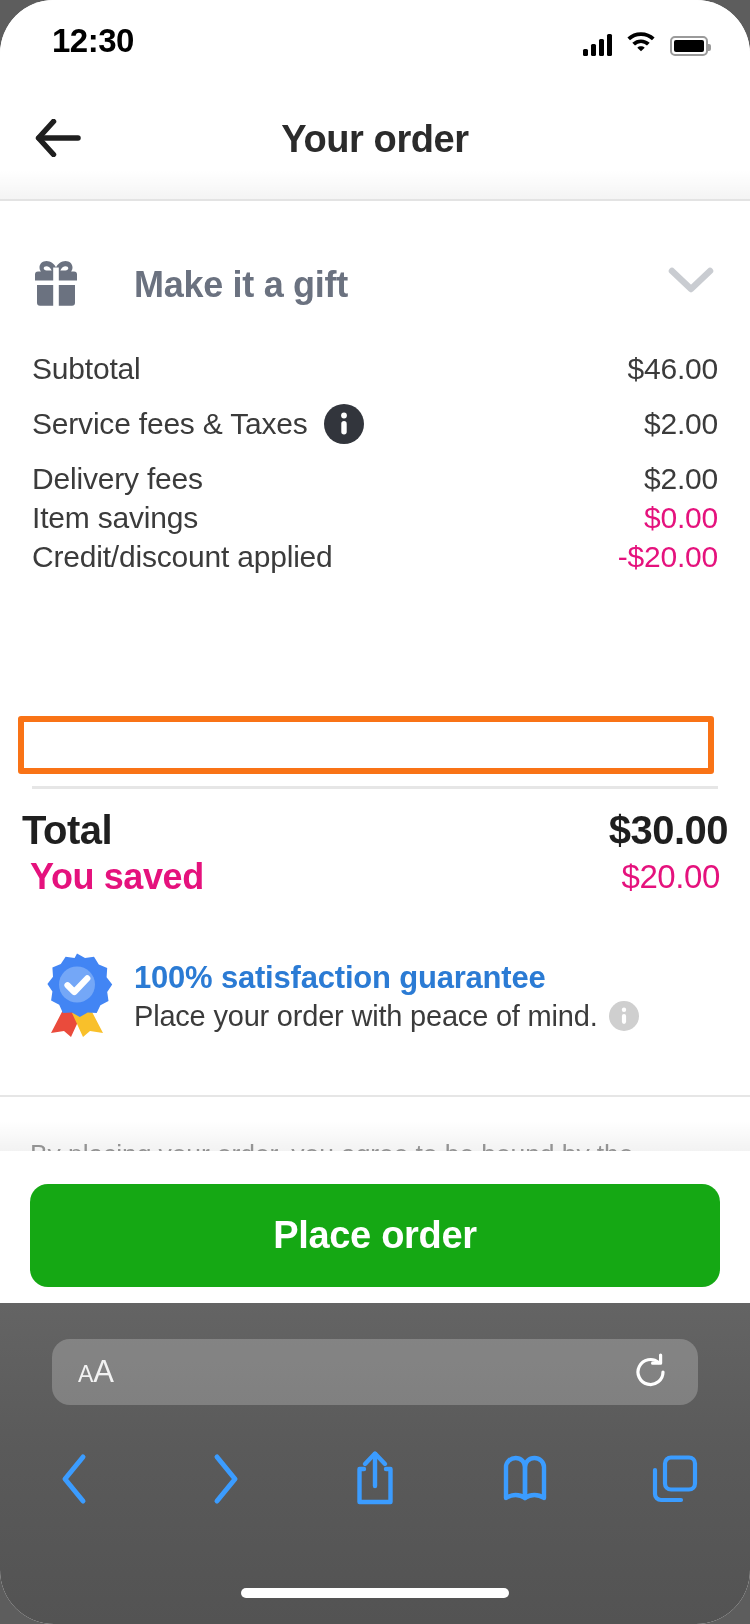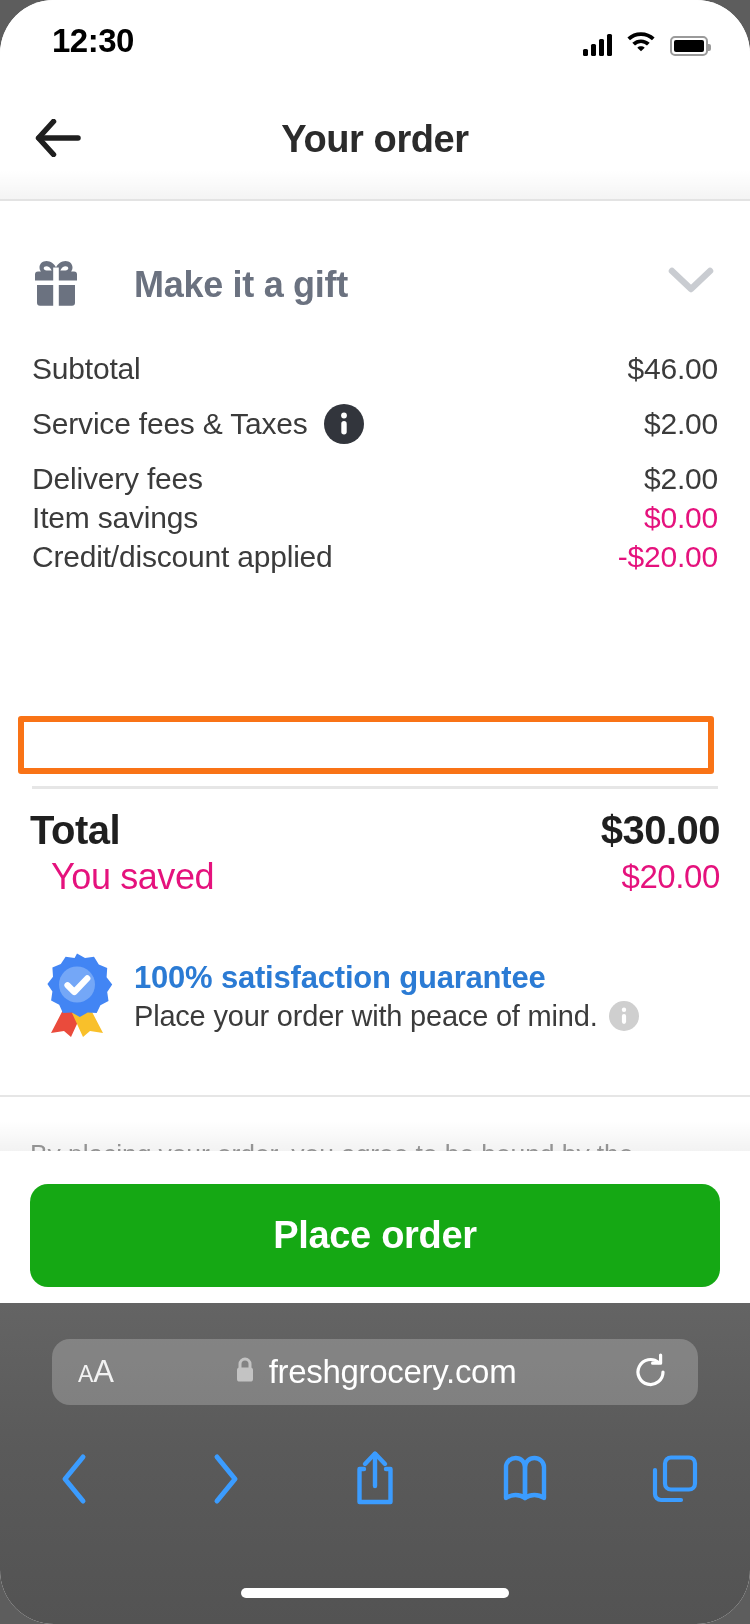--- a/index.html
+++ b/index.html
@@ -113,29 +113,29 @@
 
   
   #total-sep {
     position:absolute; left:32px; top:585px; width:686px; height:3px;
     background:#e6e6e6;
   }
 
   
   #total-row {
     position:absolute; left:0; top:607px; width:750px;
-    display:flex; align-items:center; padding:0 30px;
+    display:flex; align-items:center; padding:0 22px;
   }
   #total-label { font-size:40px; font-weight:bold; color:#1f1f1f; letter-spacing:-0.5px; }
   #total-value { margin-left:auto; font-size:40px; font-weight:bold; color:#1f1f1f; letter-spacing:-0.5px; }
   #saved-row {
     position:absolute; left:0; top:655px; width:750px;
     display:flex; align-items:center; padding:0 30px;
   }
-  #saved-label { font-size:36px; font-weight:normal; color:#e5127d; letter-spacing:-0.4px;margin-left:21px; }
+  #saved-label { font-size:36px; font-weight:bold; color:#e5127d; letter-spacing:-0.4px; }
   #saved-value { margin-left:auto; font-size:33px; font-weight:normal; color:#e5127d; letter-spacing:-0.4px; }
 
   
   #guarantee {
     position:absolute; left:0; top:745px; width:750px; height:100px;
     display:flex; align-items:center;
   }
   #badge-icon { margin-left:38px; width:78px; }
   #guarantee-text { margin-left:18px; }
   #guarantee-title {
@@ -360,29 +360,20 @@
   <div id="legal-shadow"></div>
 
   <div id="cta-area">
     <button id="place-order-btn">Place order</button>
   </div>
 
   <div id="safari">
 
     <div id="addressbar">
       <span id="aa-btn"><span class="small">A</span><span class="big">A</span></span>
-      <span id="url-wrap">
-        <span>
-          <svg width="22" height="28" viewBox="0 0 22 28">
-            <path d="M6 12V8a5 5 0 0 1 10 0v4" stroke="#c3c3c3" stroke-width="3" fill="none"></path>
-            <rect x="3" y="11.5" width="16" height="14" rx="2.6" fill="#c3c3c3"></rect>
-          </svg>
-        </span>
-        <span id="url-text">freshgrocery.com</span>
-      </span>
       <span id="reload-btn">
         <svg width="38" height="40" viewBox="0 0 38 40">
           <path d="M31 20a12.5 12.5 0 1 1-4.4-9.5" stroke="#fff" stroke-width="3.2" fill="none" stroke-linecap="round"></path>
           <path d="M28.6 3v8.2h-8" stroke="#fff" stroke-width="3.2" fill="none" stroke-linecap="round" stroke-linejoin="round"></path>
         </svg>
       </span>
     </div>
 
     <div id="toolbar">
       <span class="tb-btn">

